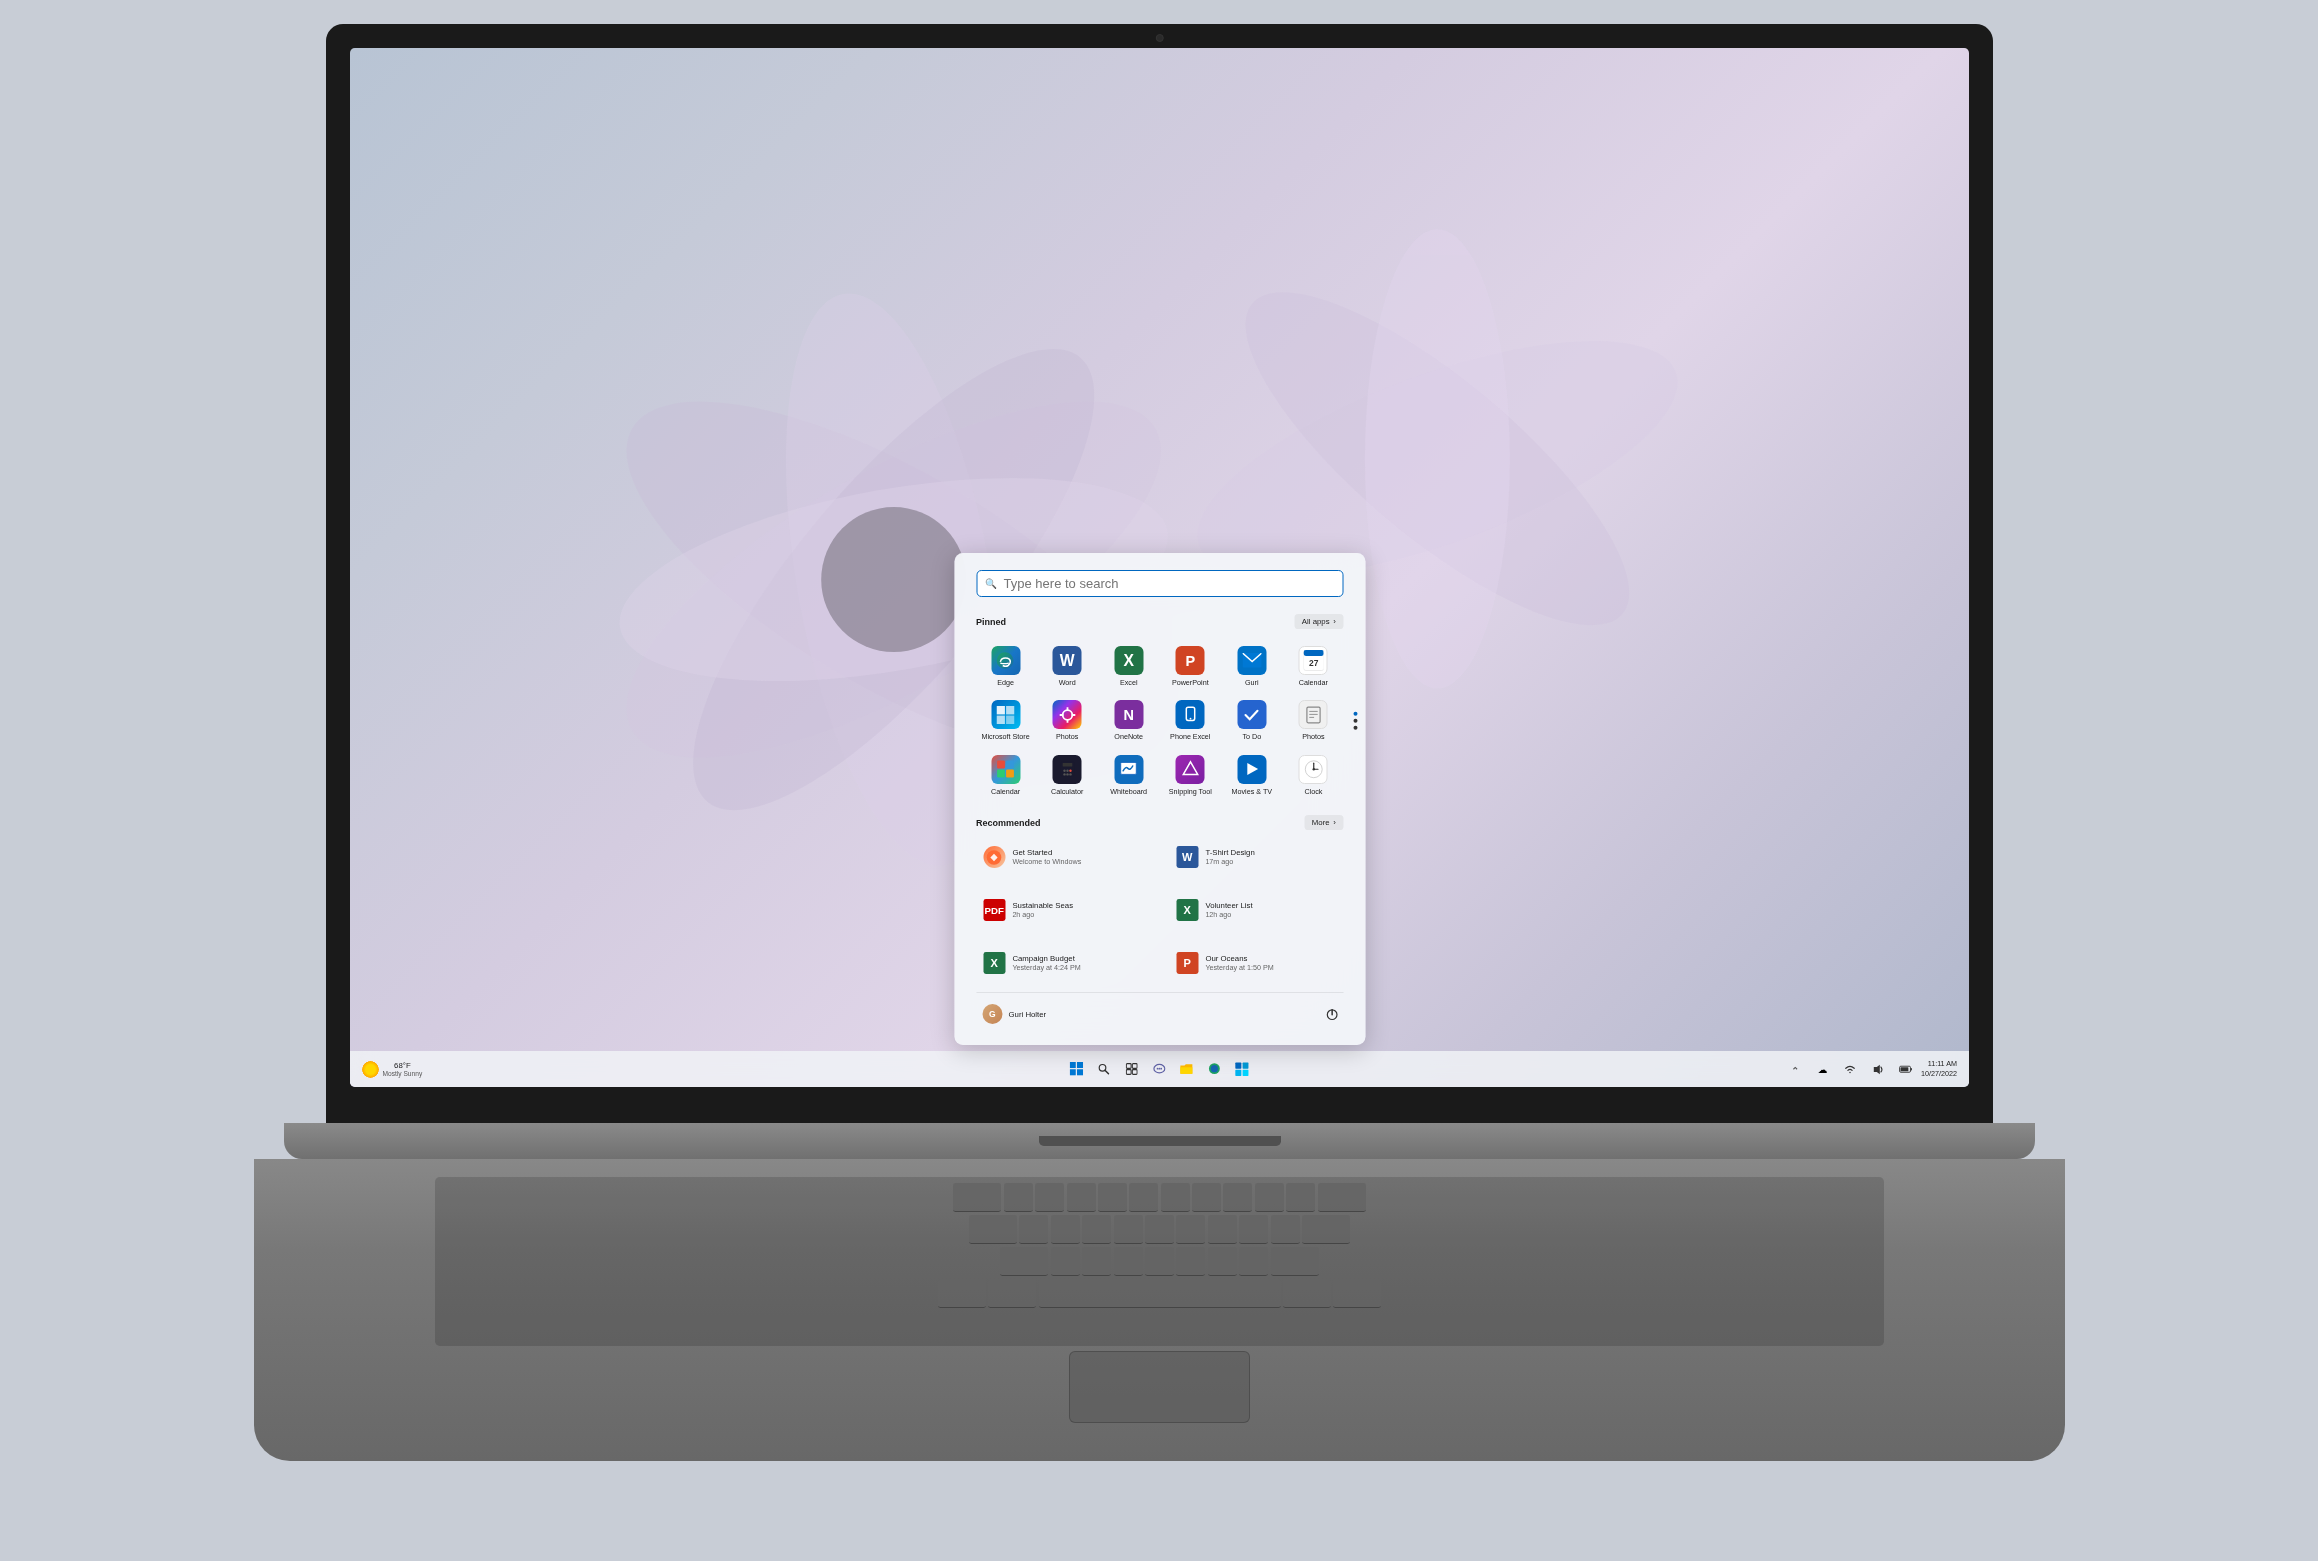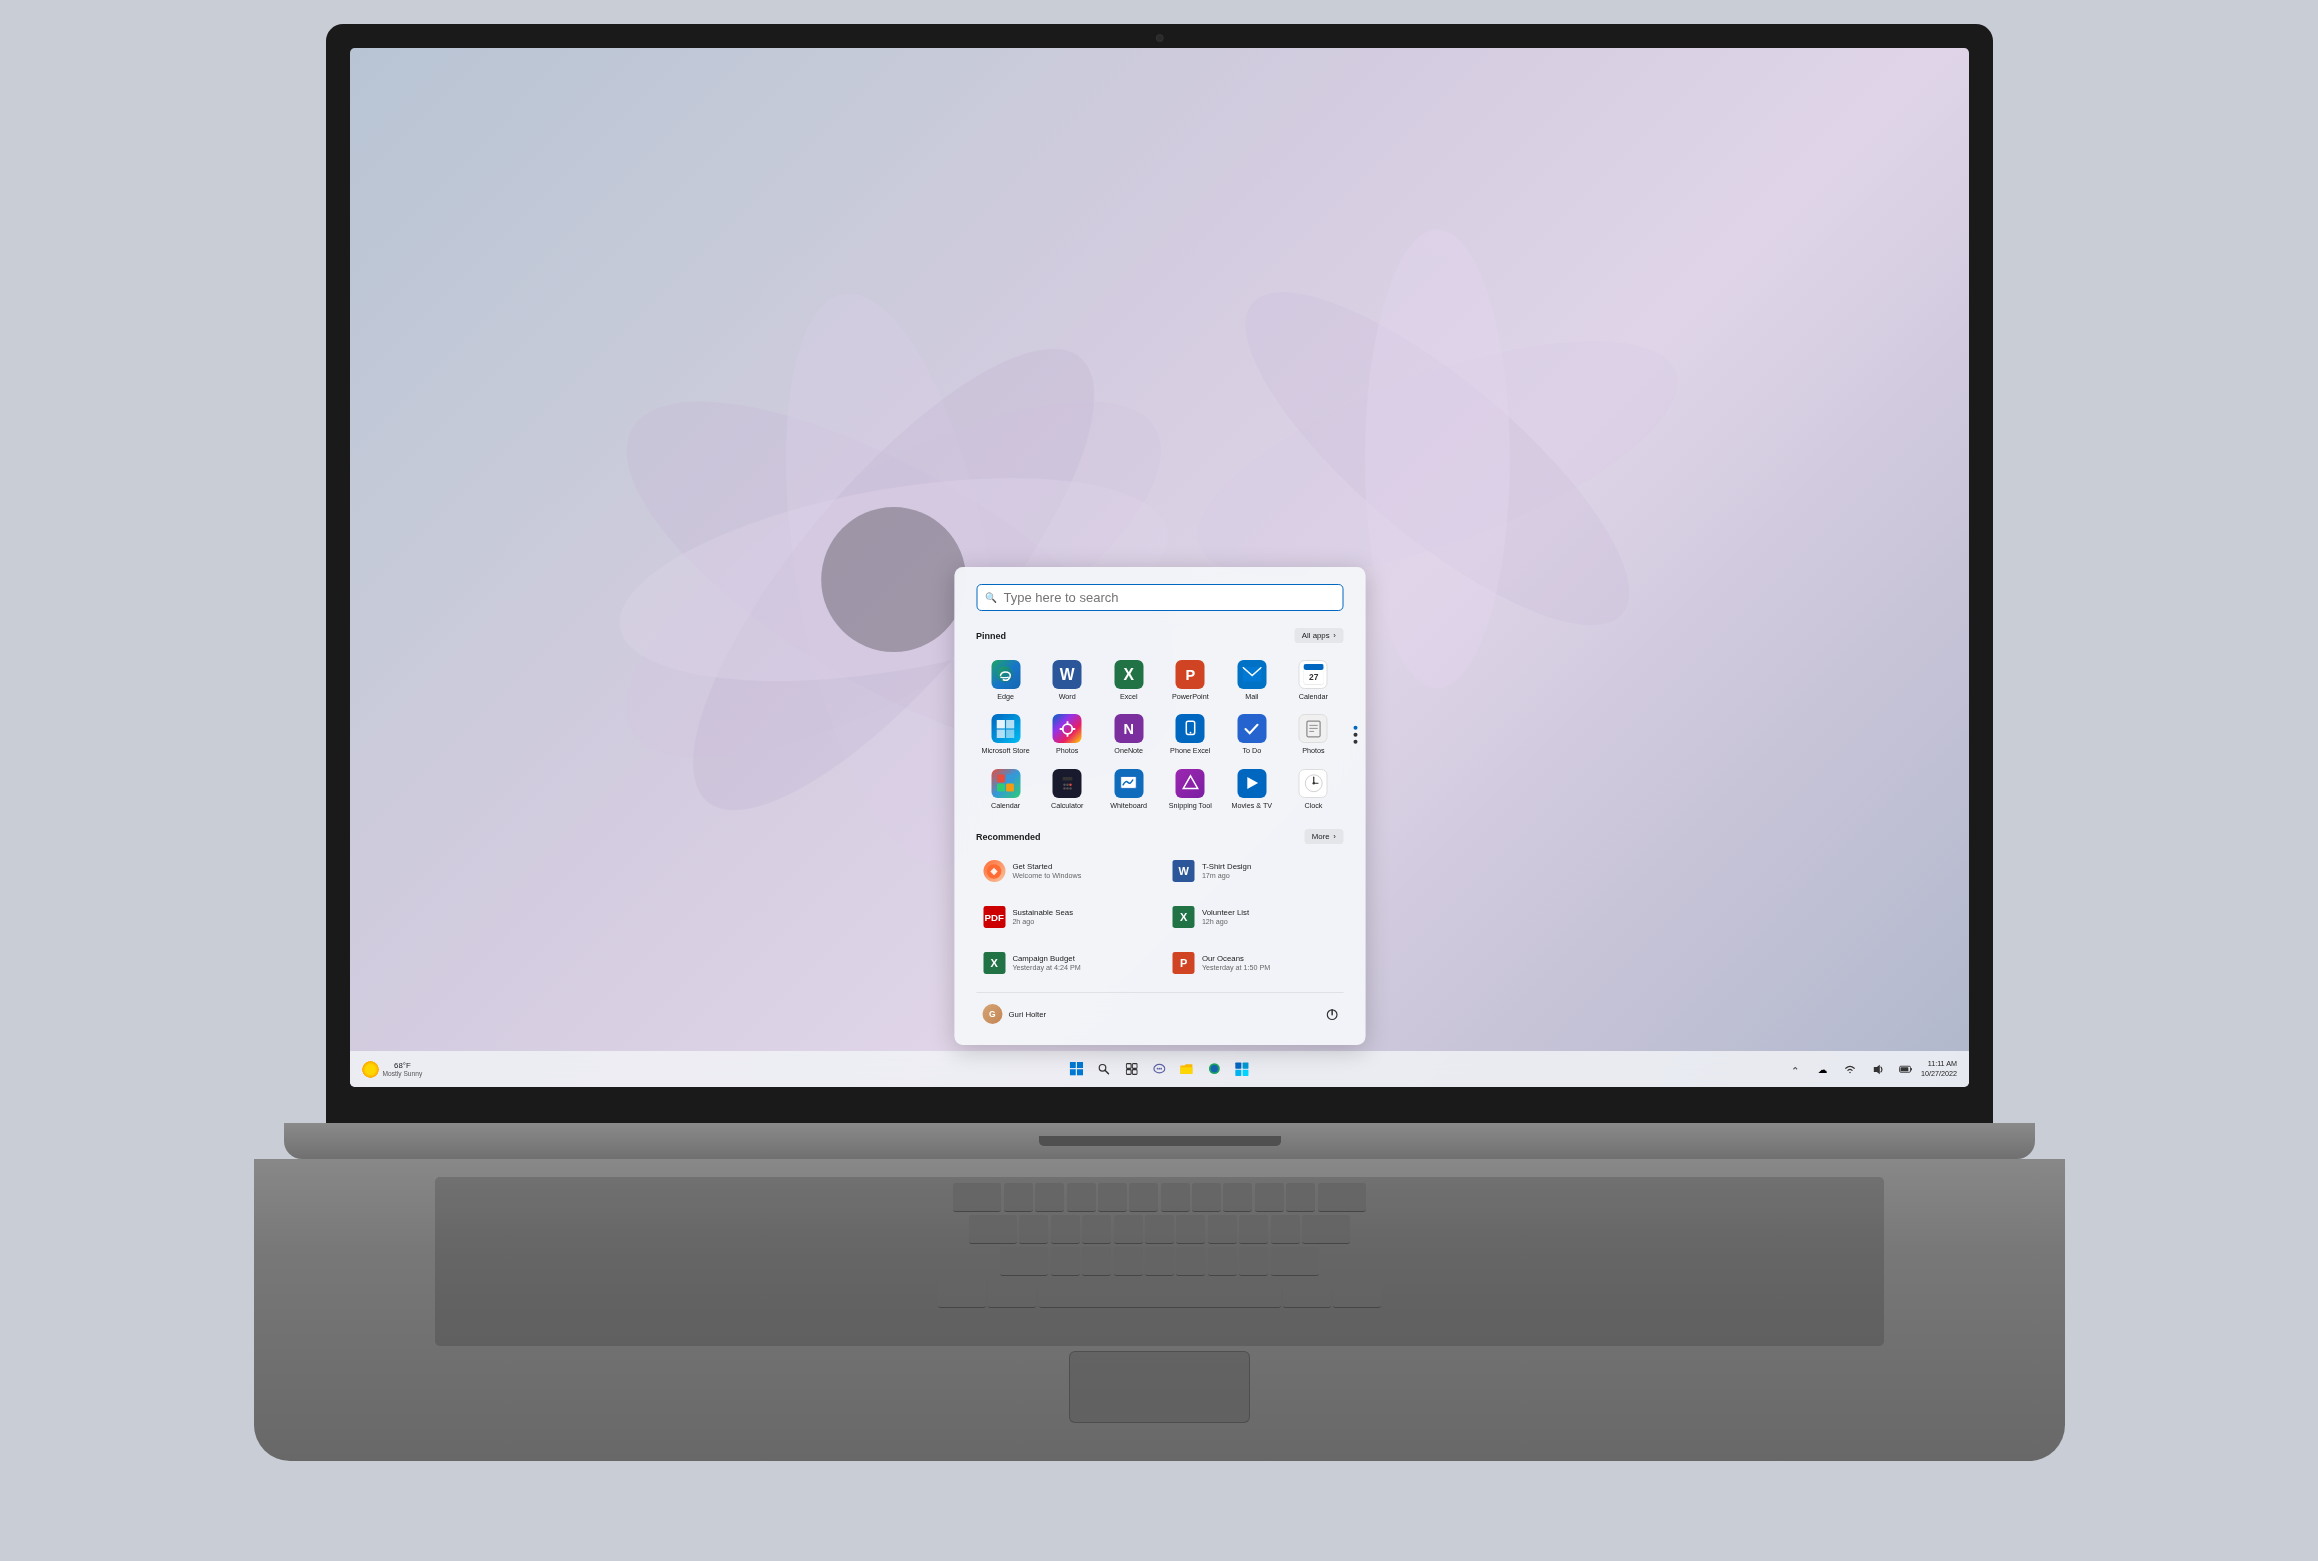--- a/index.html
+++ b/index.html
@@ -281,21 +281,21 @@
       background: rgba(0,0,0,0.06);
       border: none;
       border-radius: 3.6px;
       padding: 3px 7.2px;
       cursor: pointer;
     }
 
     .rec-grid {
       display: grid;
       grid-template-columns: 1fr 1fr;
-      gap: 12px;
+      gap: 19px;
       margin-bottom: 12px;
     }
 
     .rec-item {
       display: flex;
       align-items: center;
       gap: 7.2px;
       padding: 6px 7.2px;
       border-radius: 4.8px;
       cursor: pointer;
@@ -563,21 +563,21 @@
               </div>
               <span class="app-label">PowerPoint</span>
             </div>
             <div class="app-item">
               <div class="app-icon icon-mail">
                 <svg width="19.3" height="14.5" viewBox="0 0 32 24">
                     <rect width="32" height="24" rx="2" fill="#0078D4"></rect>
                     <polyline points="0,0 16,14 32,0" fill="none" stroke="white" stroke-width="2.5"></polyline>
                   </svg>
               </div>
-              <span class="app-label">Mail</span>
+              <span class="app-label">Guri</span>
             </div>
             <div class="app-item">
               <div class="app-icon icon-calendar">
                 <svg width="20.5" height="20.5" viewBox="0 0 34 34" style="font-size:28px">
                     <rect width="34" height="34" rx="4" fill="white" stroke="#ddd"></rect>
                     <rect x="0" y="0" width="34" height="10" rx="4" fill="#0067C0"></rect>
                     <text x="17" y="26" text-anchor="middle" font-size="14" font-weight="bold" fill="#333">27</text>
                   </svg>
               </div>
               <span class="app-label">Calendar</span>

